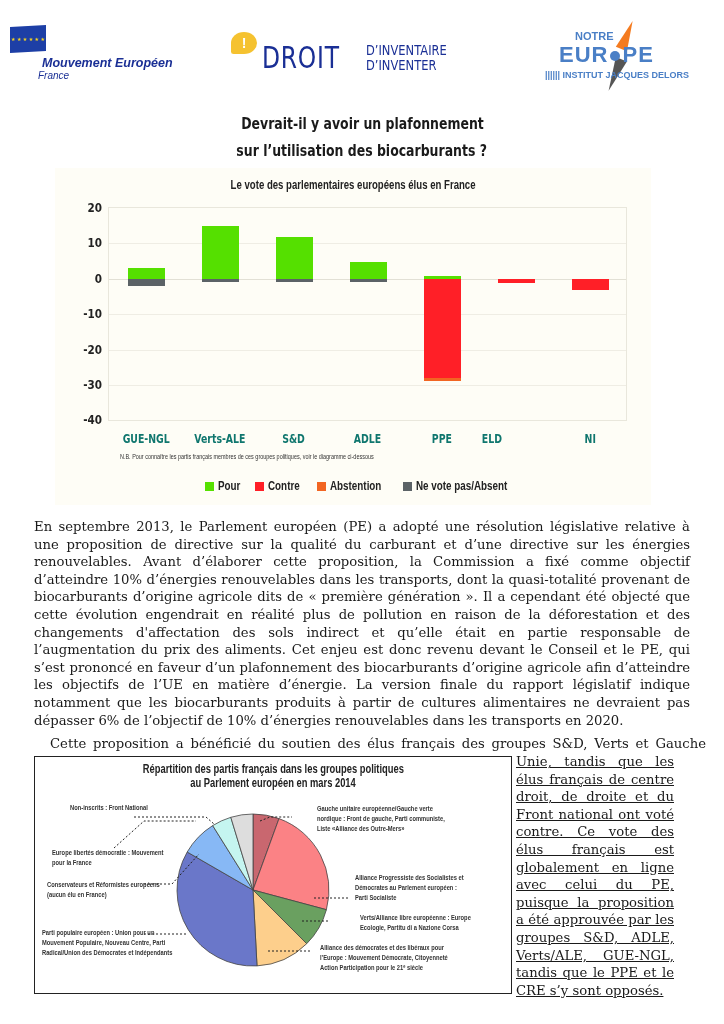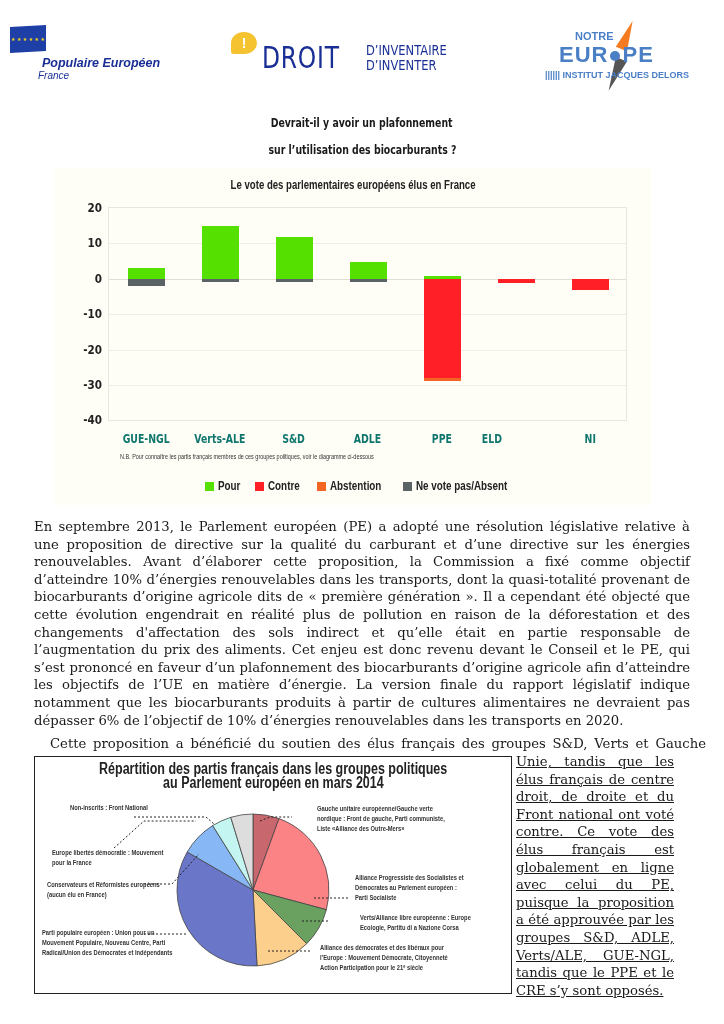--- a/index.html
+++ b/index.html
@@ -17,21 +17,21 @@
   .droit-small { position:absolute; left:138px; top:13px; color:#1a2f95; font-size:14px; line-height:15px; font-family:"DejaVu Sans", sans-serif; transform:scaleX(0.82); transform-origin:left top; white-space:nowrap; }
   .logo-ne { left:545px; top:18px; width:170px; height:78px; }
   .ne-notre { position:absolute; left:30px; top:12px; color:#4a7fc6; font-weight:bold; font-size:11px; }
   .ne-europe { position:absolute; left:14px; top:24px; color:#4a7fc6; font-weight:bold; font-size:22px; letter-spacing:1px; }
   .ne-dot { display:inline-block; width:10px; height:10px; border-radius:50%; background:#4a7fc6; margin:0 2px; vertical-align:middle; }
   .ne-inst { position:absolute; left:0; top:52px; color:#4a7fc6; font-weight:bold; font-size:9px; white-space:nowrap; }
   .ne-needle-top { position:absolute; left:76px; top:2px; width:0; height:0; border-left:6px solid transparent; border-right:6px solid transparent; border-bottom:30px solid #f47b20; transform:rotate(22deg); }
   .ne-needle-bot { position:absolute; left:64px; top:40px; width:0; height:0; border-left:6px solid transparent; border-right:6px solid transparent; border-top:34px solid #555; transform:rotate(22deg); }
 
   
-  .main-title { left:0; width:724px; top:110px; text-align:center; font-family:"DejaVu Sans", sans-serif; font-weight:bold; font-size:12px; line-height:27px; color:#1a1a1a; }
+  .main-title { left:0; width:724px; top:110px; text-align:center; font-family:"DejaVu Sans", sans-serif; font-weight:bold; font-size:16px; line-height:27px; color:#1a1a1a; }
   .main-title span { display:inline-block; transform:scaleX(0.78); }
 
   
   .chart-bg { left:55px; top:168px; width:596px; height:337px; background:#fefdf6; }
   .chart-title { left:55px; width:596px; top:178px; text-align:center; font-size:12px; font-weight:bold; color:#222; }
   .chart-title span { display:inline-block; transform:scaleX(0.8); }
   .plot { left:108px; top:207px; width:519px; height:214px; border:1px solid #e9e7dc; box-sizing:border-box; }
   .gridline { position:absolute; left:0; width:100%; height:1px; background:#efede4; }
   .ytick { position:absolute; width:44px; text-align:right; font-weight:bold; font-size:13px; color:#222; font-family:"DejaVu Sans", sans-serif; transform:scaleX(0.8); transform-origin:right center; }
   .bar { position:absolute; }
@@ -44,31 +44,31 @@
   .swatch { width:9px; height:9px; display:inline-block; }
 
   
   .body-text { font-family:"DejaVu Serif", serif; font-size:13.2px; line-height:17.6px; color:#1a1a1a; text-align:justify; }
   .p1 { left:34px; top:518px; width:656px; }
   .p2-first { left:50px; top:735px; width:656px; text-align:justify; text-align-last:justify; }
   .p2-side { left:516px; top:753px; width:158px;text-decoration:underline; }
 
   
   .pie-box { left:34px; top:756px; width:478px; height:238px; border:1.5px solid #222; box-sizing:border-box; background:#fff; }
-  .pie-title { left:34px; width:478px; top:762px; text-align:center; font-size:16px; font-weight:bold; color:#222; line-height:14px; }
+  .pie-title { left:34px; width:478px; top:762px; text-align:center; font-size:12px; font-weight:bold; color:#222; line-height:14px; }
   .pie-title span { display:inline-block; transform:scaleX(0.78); }
   .pie-lbl { position:absolute; font-size:7.4px; font-weight:bold; color:#333; line-height:10px; transform:scaleX(0.78); transform-origin:left top; white-space:nowrap; }
 </style>
 </head>
 <body>
 
 <div class="abs logo-me">
   <div class="eu-flag"></div>
   <div class="eu-stars">★ ★ ★ ★ ★ ★</div>
-  <div class="me-name">Populaire Européen</div>
+  <div class="me-name">Mouvement Européen</div>
   <div class="me-country">France</div>
 </div>
 
 <div class="abs logo-droit">
   <div class="droit-bubble">!</div>
   <div class="droit-big">DROIT</div>
   <div class="droit-small">
     <div>D’INVENTAIRE</div>
     <div>D’INVENTER</div>
   </div>

